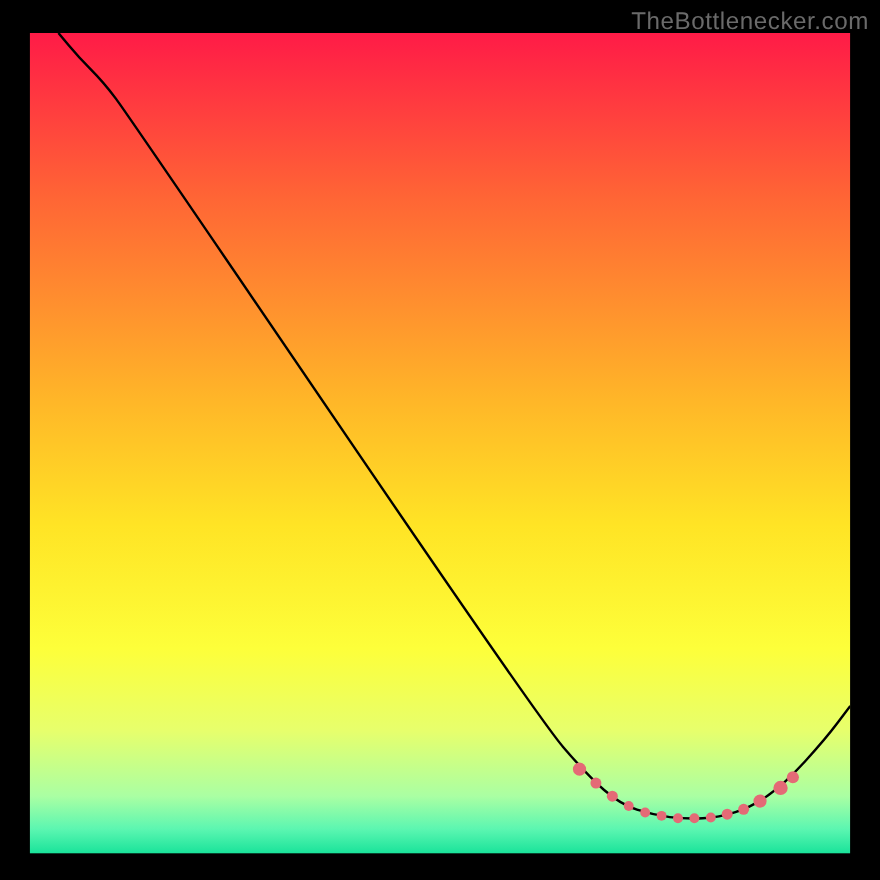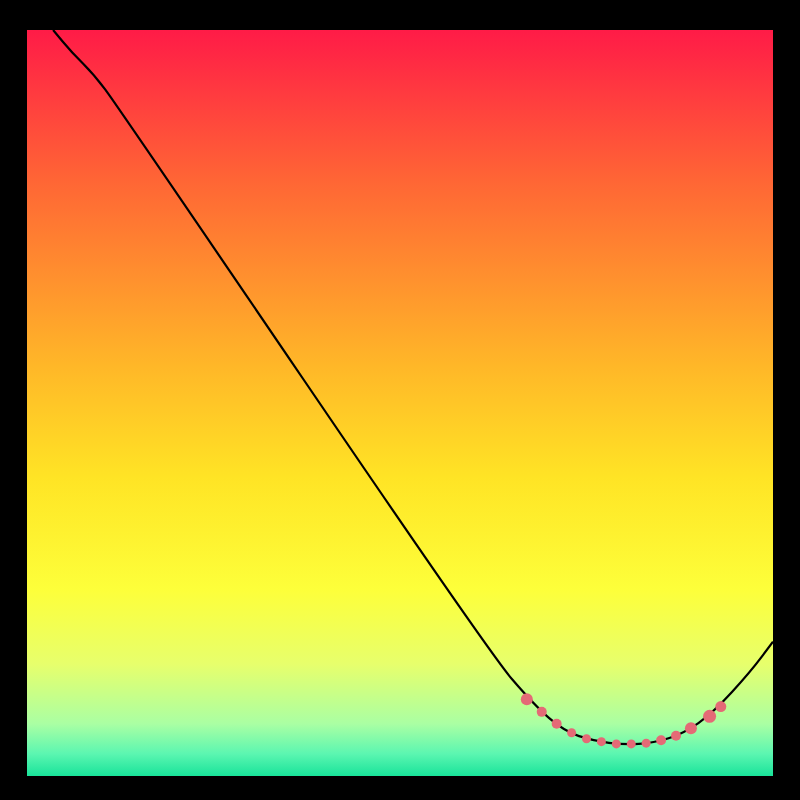--- a/index.html
+++ b/index.html
@@ -31,20 +31,21 @@
     top: 30px;
     width: 746px;
     height: 746px;
   }
   svg { display: block; }
 </style>
 </head>
 <body>
 
 <div class="outer">
+  <div class="watermark">TheBottlenecker.com</div>
 
   <div class="plot">
     <svg id="chart-svg" viewBox="0 0 746 746" width="746" height="746">
       <defs>
         <linearGradient id="bg-grad" x1="0" y1="0" x2="0" y2="1">
             <stop offset="0%" stop-color="#ff1b47"></stop>
             <stop offset="20%" stop-color="#ff6535"></stop>
             <stop offset="45%" stop-color="#ffb728"></stop>
             <stop offset="60%" stop-color="#ffe425"></stop>
             <stop offset="75%" stop-color="#fdff3a"></stop>

